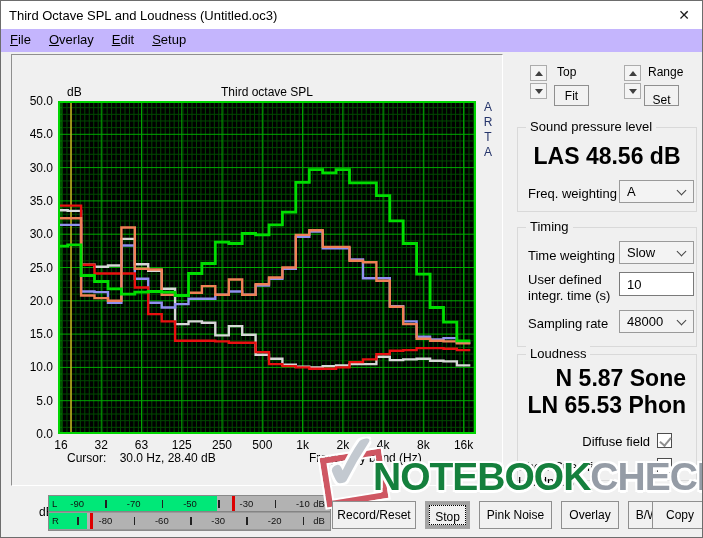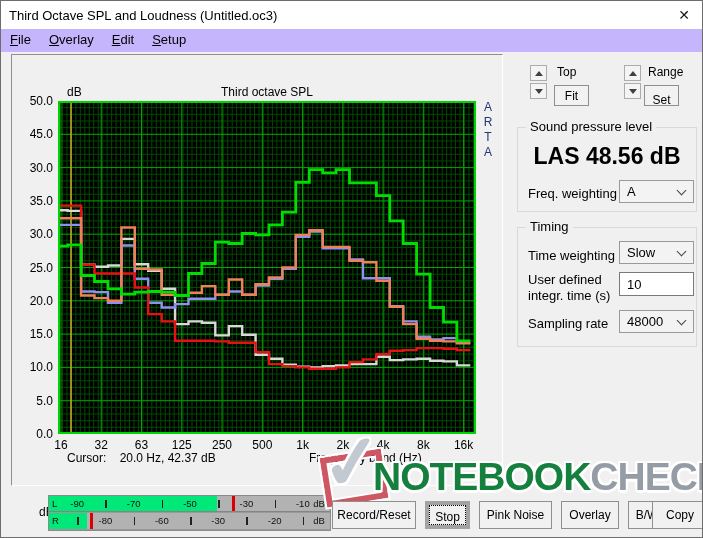--- a/index.html
+++ b/index.html
@@ -295,21 +295,21 @@
       <span class="xlab" style="left: 120.52px; top: 437px;">63</span>
       <span class="xlab" style="left: 160.78px; top: 437px;">125</span>
       <span class="xlab" style="left: 201.04px; top: 437px;">250</span>
       <span class="xlab" style="left: 241.3px; top: 437px;">500</span>
       <span class="xlab" style="left: 281.56px; top: 437px;">1k</span>
       <span class="xlab" style="left: 321.82px; top: 437px;">2k</span>
       <span class="xlab" style="left: 362.08px; top: 437px;">4k</span>
       <span class="xlab" style="left: 402.34px; top: 437px;">8k</span>
       <span class="xlab" style="left: 442.6px; top: 437px;">16k</span>
     </div>
-  <span class="lbl cursor-lbl">Cursor:    20.0 Hz, 42.37 dB</span>
+  <span class="lbl cursor-lbl">Cursor:    30.0 Hz, 28.40 dB</span>
   <span class="lbl freqband-lbl">Frequency band (Hz)</span>
   <div class="arta" id="arta">
       <div>A</div>
       <div>R</div>
       <div>T</div>
       <div>A</div>
     </div>
 
   <div class="spinner" style="left:529px; top:64px;">
     <span class="spin-b up">
@@ -352,20 +352,29 @@
     <span style="position:absolute; left:10px; top:60px;">integr. time (s)</span>
     <div class="edit" style="left:101px; top:44px; width:75px;">
       <span>10</span>
     </div>
     <span style="position:absolute; left:10px; top:88px;">Sampling rate</span>
     <div class="combo" style="left:101px; top:82px; width:75px;">
       <span>48000</span><span class="chev"></span>
     </div>
   </div>
 
+  <div class="groupbox" style="left:516px; top:353px; width:180px; height:127px;">
+    <span class="gcap">Loudness</span>
+    <div class="bigval" style="position:absolute; right:10px; top:10px; text-align:right;">N 5.87 Sone</div>
+    <div class="bigval" style="position:absolute; right:10px; top:37px; text-align:right;">LN 65.53 Phon</div>
+    <span style="position:absolute; right:46px; top:79px;">Diffuse field</span>
+    <span id="cb-diffuse" class="checkbox checked" style="right:24px; top:78px;"></span>
+    <span style="position:absolute; right:46px; top:104px;">Show Specific Loudness</span>
+    <span id="cb-specific" class="checkbox" style="right:24px; top:103px;"></span>
+  </div>
 
   <span class="dbfs">dBFS</span>
   <div class="meter">
     <div class="mrow l" id="mrow-l">
         <div class="mbar" style="width: 167.79px; background: rgb(0, 232, 120);"></div>
         <div class="mpeak" style="left: 183.3px; background: rgb(221, 0, 0);"></div>
         <span class="mchan">L</span>
         <span class="mlab" style="left: 28.2px;">-90</span>
         <span class="mlab" style="left: 84.6px;">-70</span>
         <span class="mlab" style="left: 141px;">-50</span>

